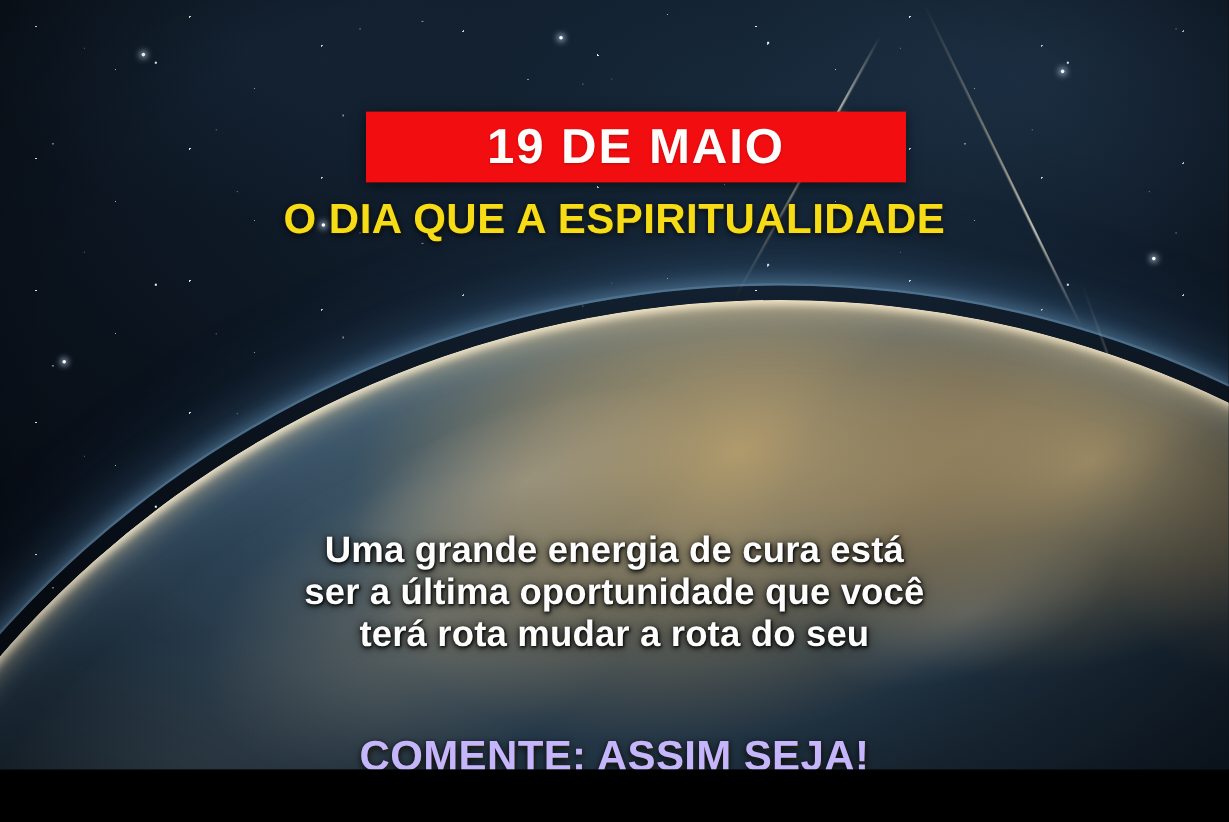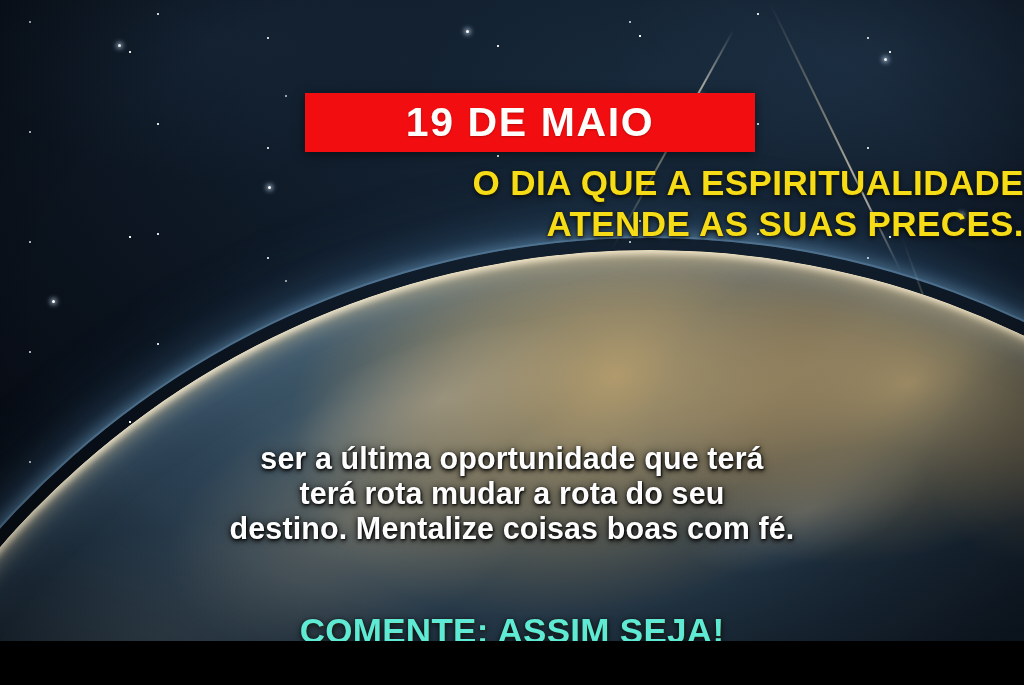--- a/index.html
+++ b/index.html
@@ -182,21 +182,21 @@
     color:#f6dc16;
     font-size:35px;
     font-weight:bold;
     letter-spacing:.4px;
     line-height:1.16;
     text-shadow:
       0 0 2px rgba(30,26,0,.55),
       0 2px 5px rgba(0,0,0,.70),
       1px 1px 0 rgba(70,58,0,.45);
   }
-  .headline .hl-line { display:block; white-space:nowrap;text-align:right; }
+  .headline .hl-line { display:block; white-space:nowrap; }
 
   .body-copy {
     position:absolute;
     left:0; top:441px; width:1024px;
     text-align:center;
     color:#fdfdfd;
     font-size:30.5px;
     font-weight:bold;
     line-height:1.155;
     letter-spacing:.1px;
@@ -204,21 +204,21 @@
       0 2px 4px rgba(0,0,0,.82),
       0 0 10px rgba(0,0,0,.55),
       1px 1px 2px rgba(0,0,0,.75);
   }
   .body-copy .bc-line { display:block; white-space:nowrap; }
 
   .cta {
     position:absolute;
     left:0; top:612px; width:1024px;
     text-align:center;
-    color:#5eead4;
+    color:#c4b5fd;
     font-size:35px;
     font-weight:bold;
     letter-spacing:.3px;
     line-height:1.1;
     white-space:nowrap;
     text-shadow:
       0 0 2px rgba(30,26,0,.55),
       0 2px 6px rgba(0,0,0,.78),
       1px 1px 0 rgba(70,58,0,.45);
   }
@@ -267,24 +267,23 @@
   </div>
 
   <div class="vignette"></div>
 
   <div class="date-banner">
     <span class="date-banner-text">19 DE MAIO</span>
   </div>
 
   <div class="headline">
     <span class="hl-line">O DIA QUE A ESPIRITUALIDADE</span>
-    <span class="hl-line">ATENDE AS SUAS PRECES.</span>
   </div>
 
   <div class="body-copy">
-    <span class="bc-line">ser a última oportunidade que terá</span>
+    <span class="bc-line">Uma grande energia de cura está</span>
+    <span class="bc-line">ser a última oportunidade que você</span>
     <span class="bc-line">terá rota mudar a rota do seu</span>
-    <span class="bc-line">destino. Mentalize coisas boas com fé.</span>
   </div>
 
   <div class="cta">COMENTE: ASSIM SEJA!</div>
 
 </div>
 
 </body></html>

